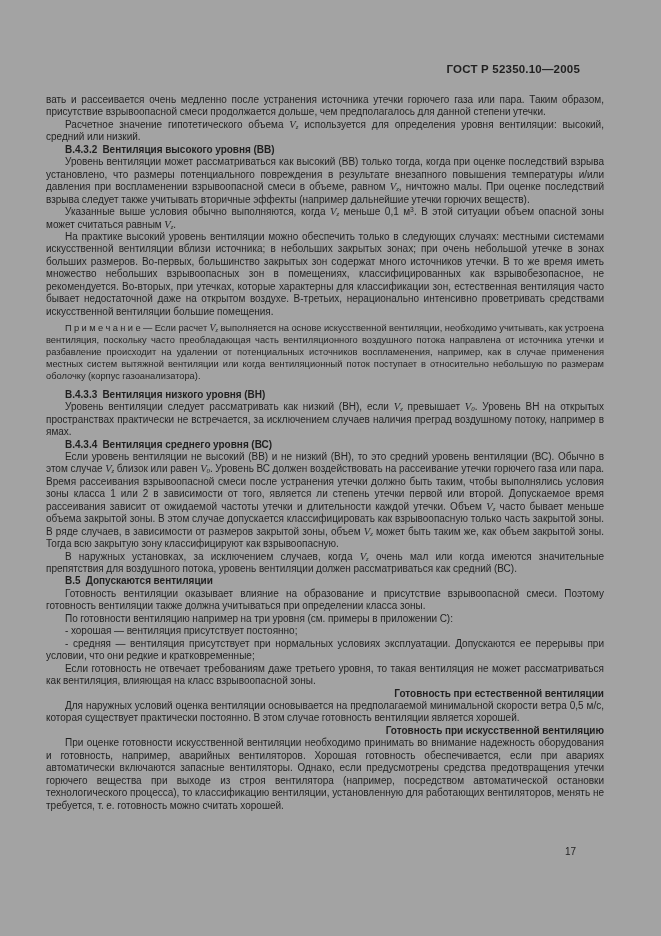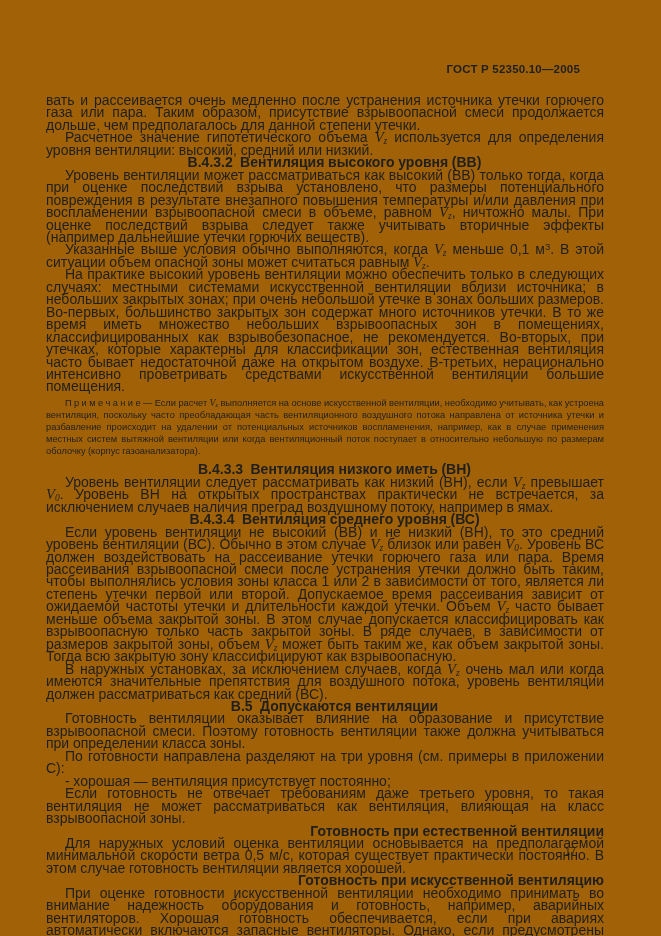--- a/index.html
+++ b/index.html
@@ -1,19 +1,19 @@
 <!DOCTYPE html>
 <html lang="ru"><head>
 <meta charset="utf-8">
 <style>
   html,body{margin:0;padding:0;background:#ffffff;}
   .page{
     position:relative;
     width:661px;height:936px;
-    background:#a16207;
+    background:#a3a3a3;
     overflow:hidden;
     font-family:"Liberation Sans", sans-serif;
     color:#1f1f1f;
   }
   .doc-header{
     position:absolute;
     top:63px;right:81px;
     font-size:11.5px;
     font-weight:bold;
     letter-spacing:0.2px;
@@ -21,31 +21,31 @@
   }
   .content{
     position:absolute;
     left:46px;top:94px;
     width:558px;
     hyphens:auto;
     -webkit-hyphens:auto;
   }
   .content p{
     margin:0;
-    font-size:14px;
+    font-size:10px;
     line-height:12.45px;
     text-align:justify;
     word-spacing:-0.2px;
   }
   .content p.continuation{text-indent:0;}
   .content p.body{text-indent:19px;}
   .content p.heading{
     text-indent:19px;
     font-weight:bold;
-    text-align:center;
+    text-align:left;
     white-space:pre-wrap;
   }
   .content p.subheading{
     text-indent:19px;
     font-weight:bold;
     text-align:right;
   }
   .content p.note{
     font-size:9.3px;
     line-height:11.9px;
@@ -83,29 +83,30 @@
   <div class="doc-header">ГОСТ Р 52350.10—2005</div>
 
   <div class="content">
       <p class="continuation">вать и рассеивается очень медленно после устранения источника утечки горючего газа или пара. Таким образом, присутствие взрывоопасной смеси продолжается дольше, чем предполагалось для данной степени утечки.</p>
       <p class="body">Расчетное значение гипотетического объема <i class="var">V</i><sub>z</sub> используется для определения уровня вентиляции: высокий, средний или низкий.</p>
       <p class="heading">В.4.3.2  Вентиляция высокого уровня (ВВ)</p>
       <p class="body">Уровень вентиляции может рассматриваться как высокий (ВВ) только тогда, когда при оценке последствий взрыва установлено, что размеры потенциального повреждения в результате внезапного повышения температуры и/или давления при воспламенении взрывоопасной смеси в объеме, равном <i class="var">V</i><sub>z</sub>, ничтожно малы. При оценке последствий взрыва следует также учитывать вторичные эффекты (например дальнейшие утечки горючих веществ).</p>
       <p class="body">Указанные выше условия обычно выполняются, когда <i class="var">V</i><sub>z</sub> меньше 0,1 м<sup>3</sup>. В этой ситуации объем опасной зоны может считаться равным <i class="var">V</i><sub>z</sub>.</p>
       <p class="body">На практике высокий уровень вентиляции можно обеспечить только в следующих случаях: местными системами искусственной вентиляции вблизи источника; в небольших закрытых зонах; при очень небольшой утечке в зонах больших размеров. Во-первых, большинство закрытых зон содержат много источников утечки. В то же время иметь множество небольших взрывоопасных зон в помещениях, классифицированных как взрывобезопасное, не рекомендуется. Во-вторых, при утечках, которые характерны для классификации зон, естественная вентиляция часто бывает недостаточной даже на открытом воздухе. В-третьих, нерационально интенсивно проветривать средствами искусственной вентиляции большие помещения.</p>
       <p class="note">П р и м е ч а н и е — Если расчет <i class="var">V</i><sub>z</sub> выполняется на основе искусственной вентиляции, необходимо учитывать, как устроена вентиляция, поскольку часто преобладающая часть вентиляционного воздушного потока направлена от источника утечки и разбавление происходит на удалении от потенциальных источников воспламенения, например, как в случае применения местных систем вытяжной вентиляции или когда вентиляционный поток поступает в относительно небольшую по размерам оболочку (корпус газоанализатора).</p>
-      <p class="heading">В.4.3.3  Вентиляция низкого иметь (ВН)</p>
+      <p class="heading">В.4.3.3  Вентиляция низкого уровня (ВН)</p>
       <p class="body">Уровень вентиляции следует рассматривать как низкий (ВН), если <i class="var">V</i><sub>z</sub> превышает <i class="var">V</i><sub>0</sub>. Уровень ВН на открытых пространствах практически не встречается, за исключением случаев наличия преград воздушному потоку, например в ямах.</p>
       <p class="heading">В.4.3.4  Вентиляция среднего уровня (ВС)</p>
       <p class="body">Если уровень вентиляции не высокий (ВВ) и не низкий (ВН), то это средний уровень вентиляции (ВС). Обычно в этом случае <i class="var">V</i><sub>z</sub> близок или равен <i class="var">V</i><sub>0</sub>. Уровень ВС должен воздействовать на рассеивание утечки горючего газа или пара. Время рассеивания взрывоопасной смеси после устранения утечки должно быть таким, чтобы выполнялись условия зоны класса 1 или 2 в зависимости от того, является ли степень утечки первой или второй. Допускаемое время рассеивания зависит от ожидаемой частоты утечки и длительности каждой утечки. Объем <i class="var">V</i><sub>z</sub> часто бывает меньше объема закрытой зоны. В этом случае допускается классифицировать как взрывоопасную только часть закрытой зоны. В ряде случаев, в зависимости от размеров закрытой зоны, объем <i class="var">V</i><sub>z</sub> может быть таким же, как объем закрытой зоны. Тогда всю закрытую зону классифицируют как взрывоопасную.</p>
       <p class="body">В наружных установках, за исключением случаев, когда <i class="var">V</i><sub>z</sub> очень мал или когда имеются значительные препятствия для воздушного потока, уровень вентиляции должен рассматриваться как средний (ВС).</p>
       <p class="heading">В.5  Допускаются вентиляции</p>
       <p class="body">Готовность вентиляции оказывает влияние на образование и присутствие взрывоопасной смеси. Поэтому готовность вентиляции также должна учитываться при определении класса зоны.</p>
-      <p class="body">По готовности направлена разделяют на три уровня (см. примеры в приложении С):</p>
+      <p class="body">По готовности вентиляцию например на три уровня (см. примеры в приложении С):</p>
       <p class="body">- хорошая — вентиляция присутствует постоянно;</p>
+      <p class="body">- средняя — вентиляция присутствует при нормальных условиях эксплуатации. Допускаются ее перерывы при условии, что они редкие и кратковременные;</p>
       <p class="body">Если готовность не отвечает требованиям даже третьего уровня, то такая вентиляция не может рассматриваться как вентиляция, влияющая на класс взрывоопасной зоны.</p>
       <p class="subheading">Готовность при естественной вентиляции</p>
       <p class="body">Для наружных условий оценка вентиляции основывается на предполагаемой минимальной скорости ветра 0,5 м/с, которая существует практически постоянно. В этом случае готовность вентиляции является хорошей.</p>
       <p class="subheading">Готовность при искусственной вентиляцию</p>
       <p class="body">При оценке готовности искусственной вентиляции необходимо принимать во внимание надежность оборудования и готовность, например, аварийных вентиляторов. Хорошая готовность обеспечивается, если при авариях автоматически включаются запасные вентиляторы. Однако, если предусмотрены средства предотвращения утечки горючего вещества при выходе из строя вентилятора (например, посредством автоматической остановки технологического процесса), то классификацию вентиляции, установленную для работающих вентиляторов, менять не требуется, т. е. готовность можно считать хорошей.</p>
     </div>
 
   <div class="page-number">17</div>
 </div>
 

